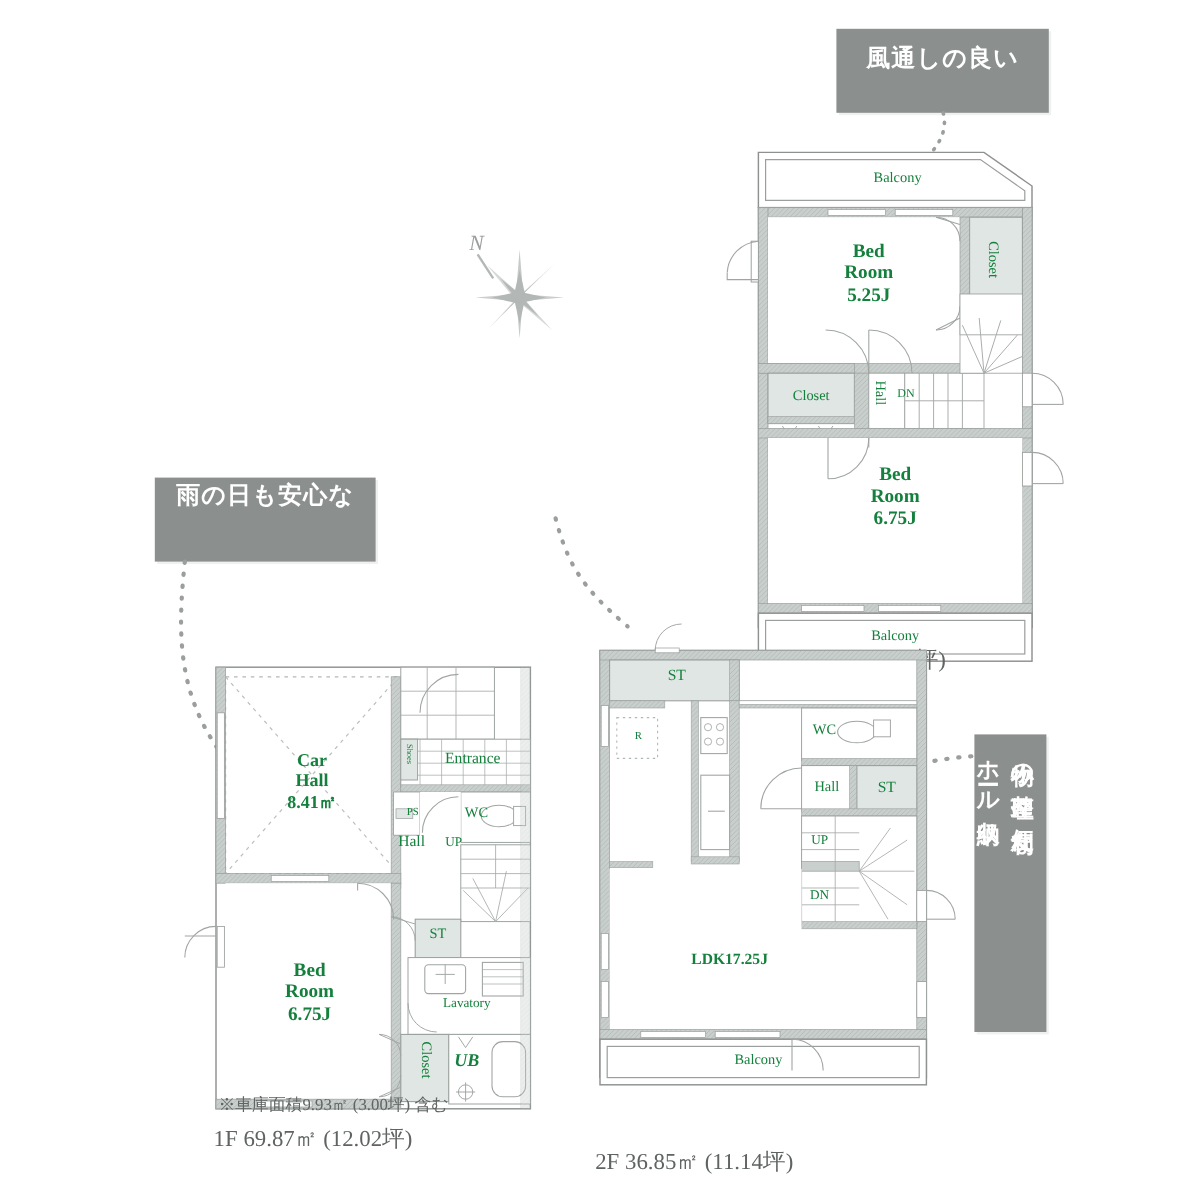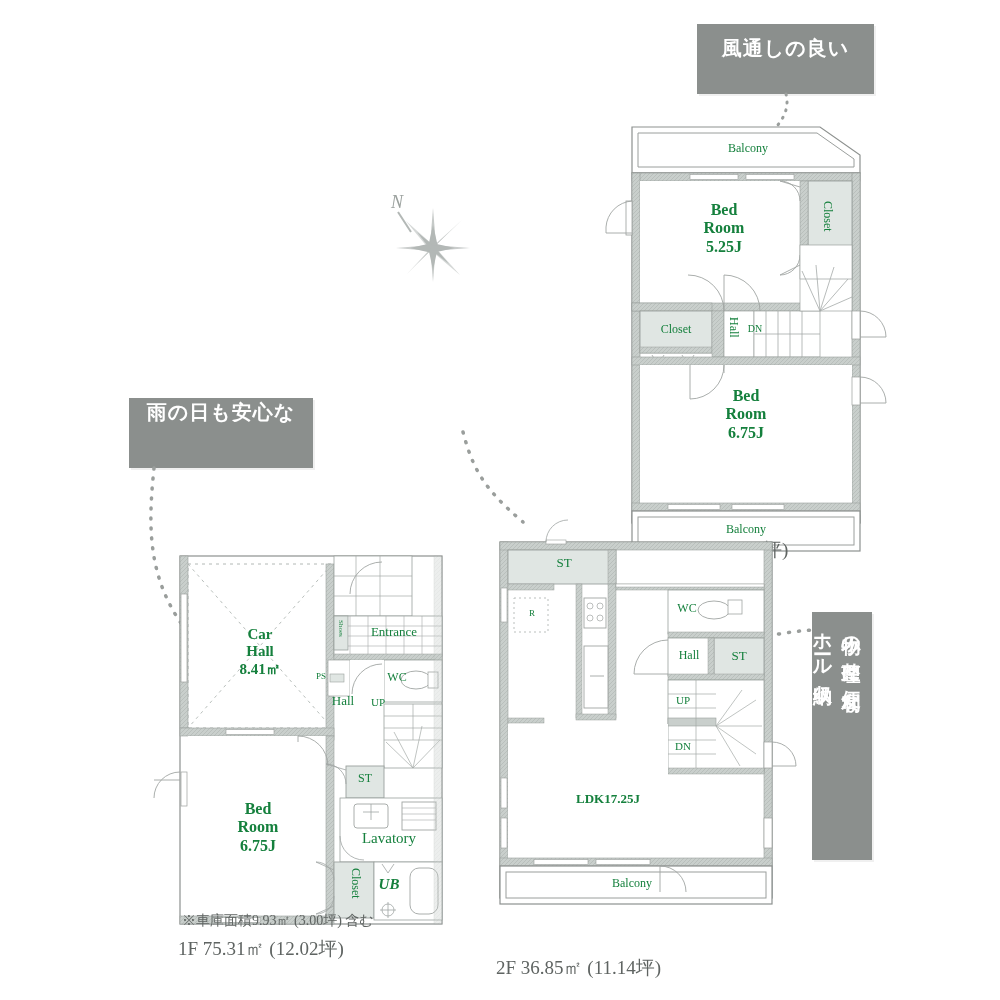--- a/index.html
+++ b/index.html
@@ -320,52 +320,52 @@
       <span>Car</span><br>
       <span>Hall</span><br>
       <span>8.41㎡</span>
     </div>
     <div class="lbl" style="left:184px;top:97px;width:80px;font-size:13px;">
       <span>Entrance</span>
     </div>
     <div class="lbl" style="left:215px;top:143px;width:24px;font-size:12px;">
       <span>WC</span>
     </div>
-    <div class="lbl" style="left:140px;top:143px;width:22px;font-size:9px;">
+    <div class="lbl" style="left:157px;top:143px;width:22px;font-size:9px;text-align:right;">
       <span>PS</span>
     </div>
     <div class="lbl" style="left:152px;top:166px;width:42px;font-size:13px;">
       <span>Hall</span>
     </div>
     <div class="lbl" style="left:196px;top:168px;width:24px;font-size:11px;">
       <span>UP</span>
     </div>
     <div class="lbl" style="left:178px;top:244px;width:34px;font-size:12px;">
       <span>ST</span>
     </div>
-    <div class="lbl" style="left:164px;top:302px;width:110px;font-size:15px;">
+    <div class="lbl" style="left:164px;top:302px;width:110px;font-size:11px;">
       <span>Lavatory</span>
     </div>
     <div class="lbl" style="left:204px;top:348px;width:30px;font-size:15px;font-weight:bold;font-style:italic;">
       <span>UB</span>
     </div>
     <div class="lbl v" style="left:178px;top:340px;font-size:12px;">
       <span>Closet</span>
     </div>
     <div class="lbl v" style="left:167px;top:92px;font-size:7px;">
       <span>Shoes</span>
     </div>
     <div class="lbl" style="left:40px;top:272px;width:96px;font-size:16px;font-weight:bold;">
       <span>Bed</span><br>
       <span>Room</span><br>
       <span>6.75J</span>
     </div>
   </div>
 
-  <div class="cap" style="left:178px;top:936px;font-size:19px;">1F 75.31㎡ (12.02坪)</div>
+  <div class="cap" style="left:178px;top:936px;font-size:19px;">1F 69.87㎡ (12.02坪)</div>
   <div class="cap" style="left:182px;top:912px;font-size:14px;">※車庫面積9.93㎡ (3.00坪) 含む</div>
 
   <div class="plan" style="left:490px;top:528px;width:300px;height:400px;">
     <svg viewBox="0 0 300 400" width="300" height="400">
       <defs>
         <pattern id="hatch2" width="4" height="4" patternUnits="userSpaceOnUse">
           <rect width="4" height="4" fill="#c9cfcc"></rect>
           <path d="M0,4 L4,0" stroke="#aeb4b1" stroke-width="0.6"></path>
         </pattern>
       </defs>

